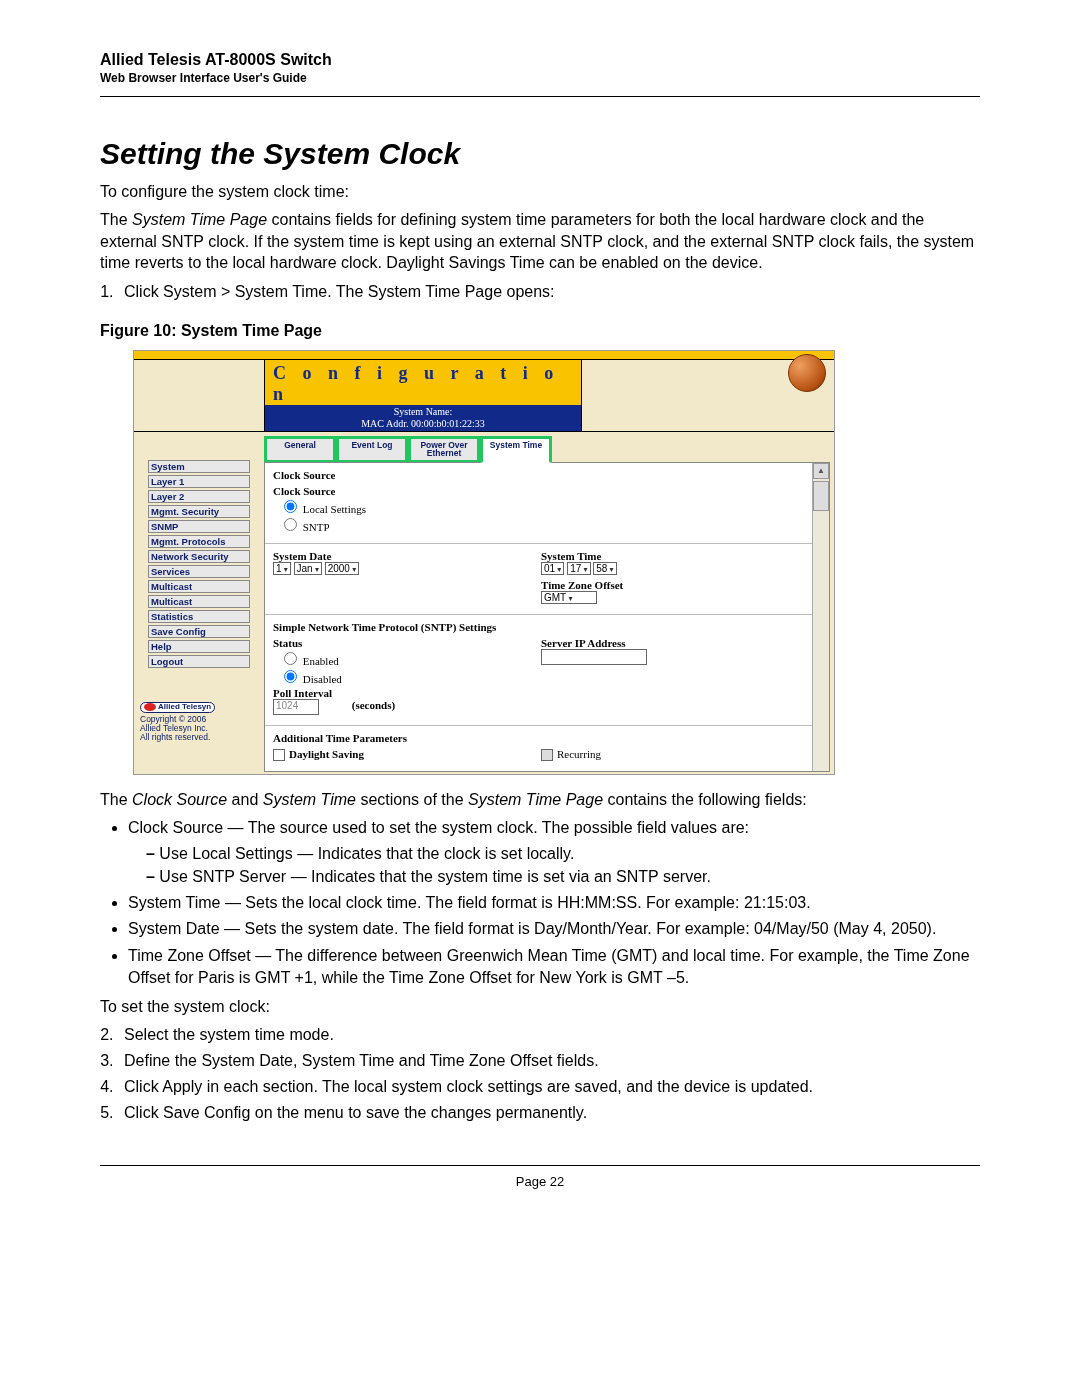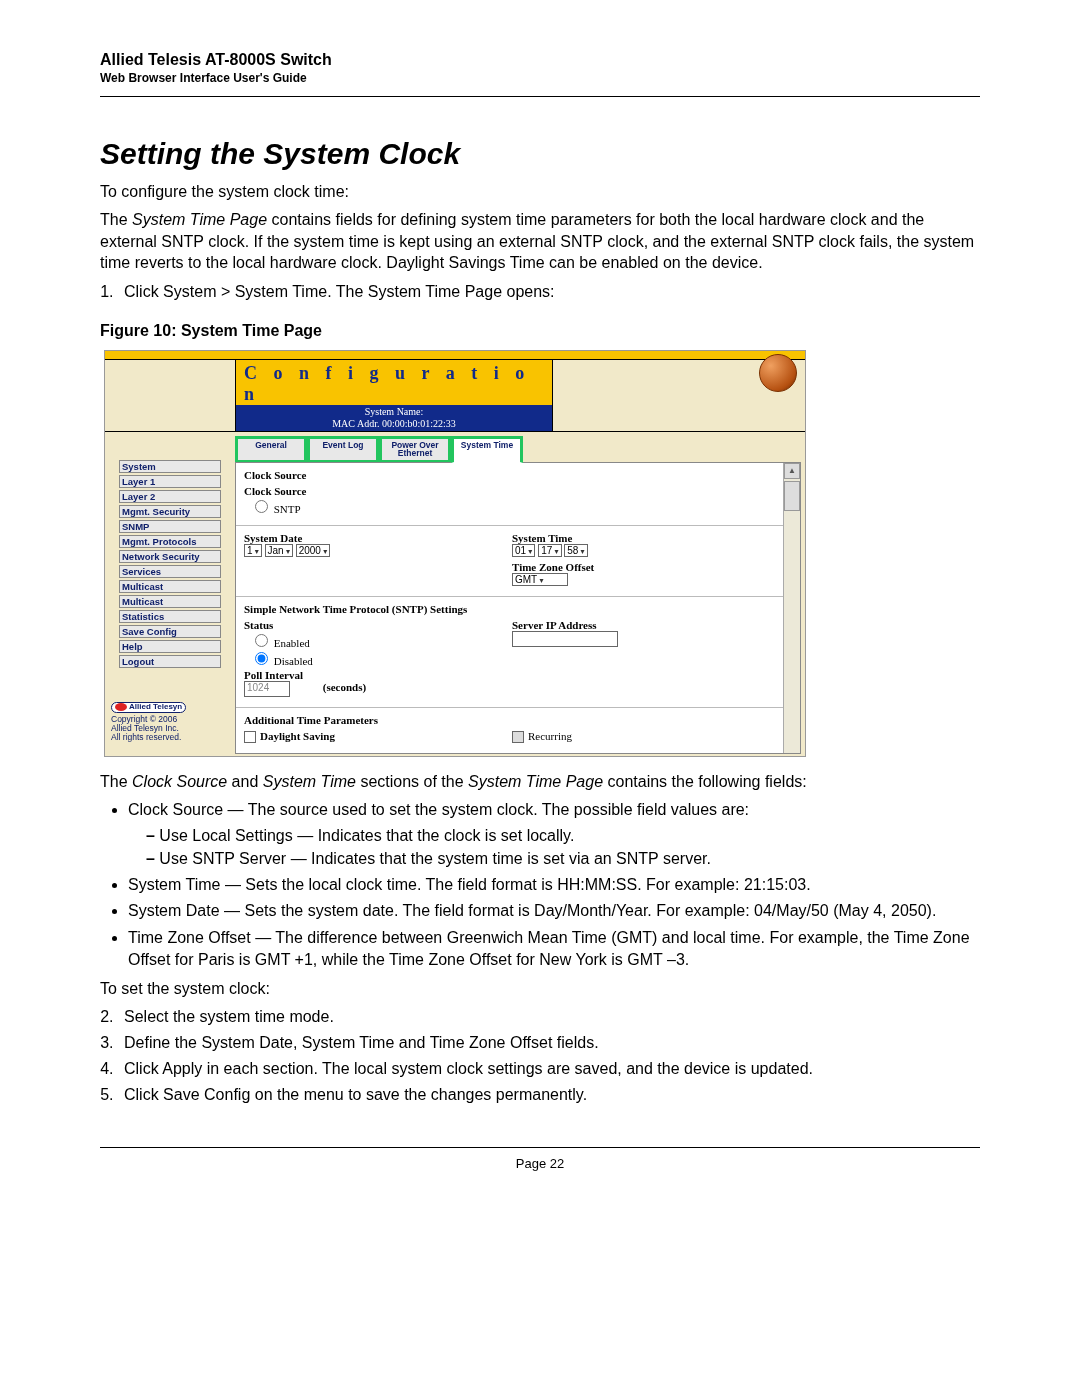--- a/index.html
+++ b/index.html
@@ -32,21 +32,21 @@
   ol.numbered > li { padding-left: 6px; margin: 2px 0; }
   ul.bullets { list-style: disc; margin: 4px 0 4px 28px; padding: 0; font-size: 16px; line-height: 1.4; }
   ul.bullets > li { margin: 4px 0; }
   ul.dashes { list-style: none; margin: 4px 0 4px 18px; padding: 0; }
   ul.dashes > li::before { content: "– "; font-weight: bold; }
   .page-num { text-align: center; font-size: 13px; margin-top: 6px; }
 
   
   .shot {
     width: 700px;
-    margin: 6px 0 14px 4px;
+    margin: 6px 0 14px 33px;
     border: 1px solid #999;
     background: #ec4899; 
     position: relative;
     font-family: "Times New Roman", serif;
   }
   .shot-topstrip {
     height: 8px;
     background: #f9c300;
     border-bottom: 1px solid #000;
   }
@@ -257,20 +257,23 @@
         <div class="content-box">
           <div class="scrollbar">
             <div class="scroll-up"></div>
             <div class="scroll-thumb"></div>
           </div>
 
           <div class="sect">
             <div class="sect-title">Clock Source</div>
             <div class="sect-sub">Clock Source</div>
             <div class="radio-row">
+              <label><input type="radio" checked="" style=""> <span>Local Settings</span></label>
+            </div>
+            <div class="radio-row">
               <label><input type="radio" style=""> <span>SNTP</span></label>
             </div>
           </div>
 
           <div class="sect">
             <div class="two-col">
               <div>
                 <div class="fld-label">System Date</div>
                 <span class="small-select">1</span>
                 <span class="small-select">Jan</span>
@@ -329,21 +332,21 @@
   <ul class="bullets">
     <li>
       <span class="bold">Clock Source</span><span> — The source used to set the system clock. The possible field values are:</span>
       <ul class="dashes">
         <li><span class="italic">Use Local Settings</span><span> — Indicates that the clock is set locally.</span></li>
         <li><span class="italic">Use SNTP Server</span><span> — Indicates that the system time is set via an SNTP server.</span></li>
       </ul>
     </li>
     <li><span class="bold">System Time</span><span> — Sets the local clock time. The field format is HH:MM:SS. For example: 21:15:03.</span></li>
     <li><span class="bold">System Date</span><span> — Sets the system date. The field format is Day/Month/Year. For example: 04/May/50 (May 4, 2050).</span></li>
-    <li><span class="bold">Time Zone Offset</span><span> — The difference between Greenwich Mean Time (GMT) and local time. For example, the Time Zone Offset for Paris is GMT +1, while the Time Zone Offset for New York is GMT –3.</span></li>
+    <li><span class="bold">Time Zone Offset</span><span> — The difference between Greenwich Mean Time (GMT) and local time. For example, the Time Zone Offset for Paris is GMT +1, while the Time Zone Offset for New York is GMT –5.</span></li>
   </ul>
 
   <p class="body-text">To set the system clock:</p>
   <ol class="numbered" start="2">
     <li>Select the system time mode.</li>
     <li>
       <span>Define the </span><span class="italic">System Date, System Time and Time Zone Offset</span><span> fields.</span>
     </li>
     <li>
       <span>Click </span><span class="bold">Apply</span><span> in each section. The local system clock settings are saved, and the device is updated.</span>

